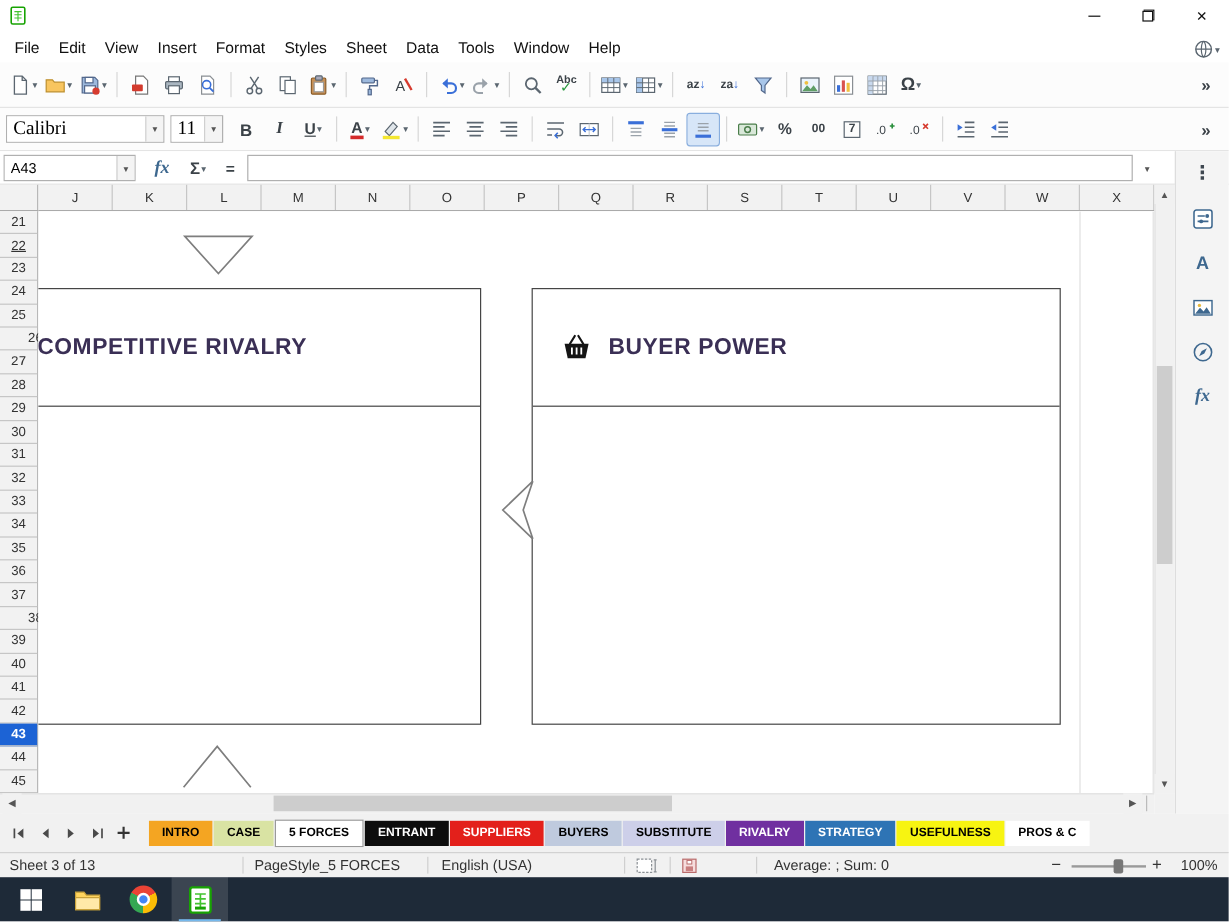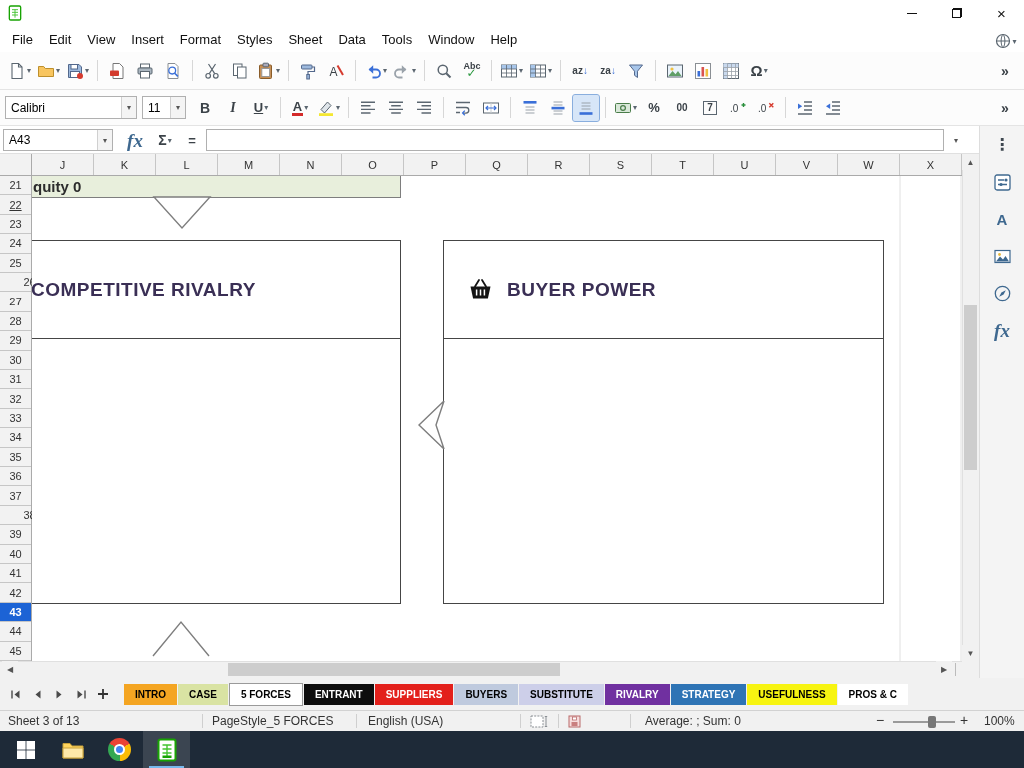--- a/index.html
+++ b/index.html
@@ -36,25 +36,25 @@
 .ti.fontcolor{font-weight:bold;border-bottom:3px solid #d42a2a;padding:0 1px}
 .ti.small{font-size:10px}
 .ti.boxed{font-size:10px;border:1px solid #5b6670;padding:1px 3px}
 .ti.sortaz,.ti.sortza{font-size:10px}
 .ti.sortaz::after,.ti.sortza::after{content:"↓";color:#3a6fd8;font-weight:bold}
 .ti.spell{font-size:9px;position:relative;top:-4px}
 .ti.spell::after{content:"✓";position:absolute;left:3px;top:5px;color:#27963c;font-size:12px}
 .ti.omega{font-size:15px}
 .ti.more{font-size:14px}
 .ti.dots{font-size:16px;font-weight:bold;color:#3e4750}
-.ti.fx{font-style:italic;font-weight:bold;font-family:"Liberation Serif",serif;color:#3e688f;font-size:19px}
+.ti.fx{font-style:italic;font-weight:bold;font-family:"Liberation Serif",serif;color:#3e688f;font-size:15px}
 .ti.stylesA{font-weight:bold;color:#3e688f;font-size:15px}
 .ti.sigma{font-size:14px}
 .combo{height:23px;border:1px solid #b0b0b0;background:#fff;display:flex;align-items:center;margin-right:5px}
-.combo input{border:none;outline:none;height:100%;font-size:12px;padding:0 5px;font-family:Liberation Sans, sans-serif;min-width:0;flex:1}
+.combo input{border:none;outline:none;height:100%;font-size:16px;padding:0 5px;font-family:Liberation Serif, serif;min-width:0;flex:1}
 .combo-btn{width:15px;height:100%;display:flex;align-items:center;justify-content:center;font-size:8px;color:#555;border-left:1px solid #d0d0d0;background:#f4f4f4}
 .combo.fontname{width:132px}
 .combo.fontsize{width:44px}
 
 #formulabar{position:absolute;top:126px;left:0;width:1024px;height:28px;background:#fff;border-bottom:1px solid #e0e0e0}
 #namebox{position:absolute;left:3px;top:3px;width:110px;height:22px;border:1px solid #b0b0b0;background:#fff;display:flex}
 #namebox input{flex:1;border:none;outline:none;padding:0 5px;font-size:12px;min-width:0}
 .nb-arrow{width:15px;display:flex;align-items:center;justify-content:center;font-size:8px;color:#555;border-left:1px solid #d0d0d0;background:#f4f4f4}
 .fb-btn{position:absolute;top:3px;height:22px;display:flex;align-items:center;justify-content:center}
 #fx-btn{left:122px;width:26px}
@@ -597,23 +597,20 @@
     <div class="rowhdr" style="top: 349.2px;">39</div>
     <div class="rowhdr" style="top: 368.6px;">40</div>
     <div class="rowhdr" style="top: 388px;">41</div>
     <div class="rowhdr" style="top: 407.4px;">42</div>
     <div class="rowhdr active" style="top: 426.8px;">43</div>
     <div class="rowhdr" style="top: 446.2px;">44</div>
     <div class="rowhdr" style="top: 465.6px;">45</div>
   </div>
 
 <div id="cells">
-  <div id="band">
-      <span>quity 0</span>
-    </div>
 
   <div id="left-box" class="fbox">
     <div class="box-head">
       <span class="box-title">COMPETITIVE RIVALRY</span>
     </div>
   </div>
 
   <div id="right-box" class="fbox">
     <div class="box-head">
       <span class="icn">

